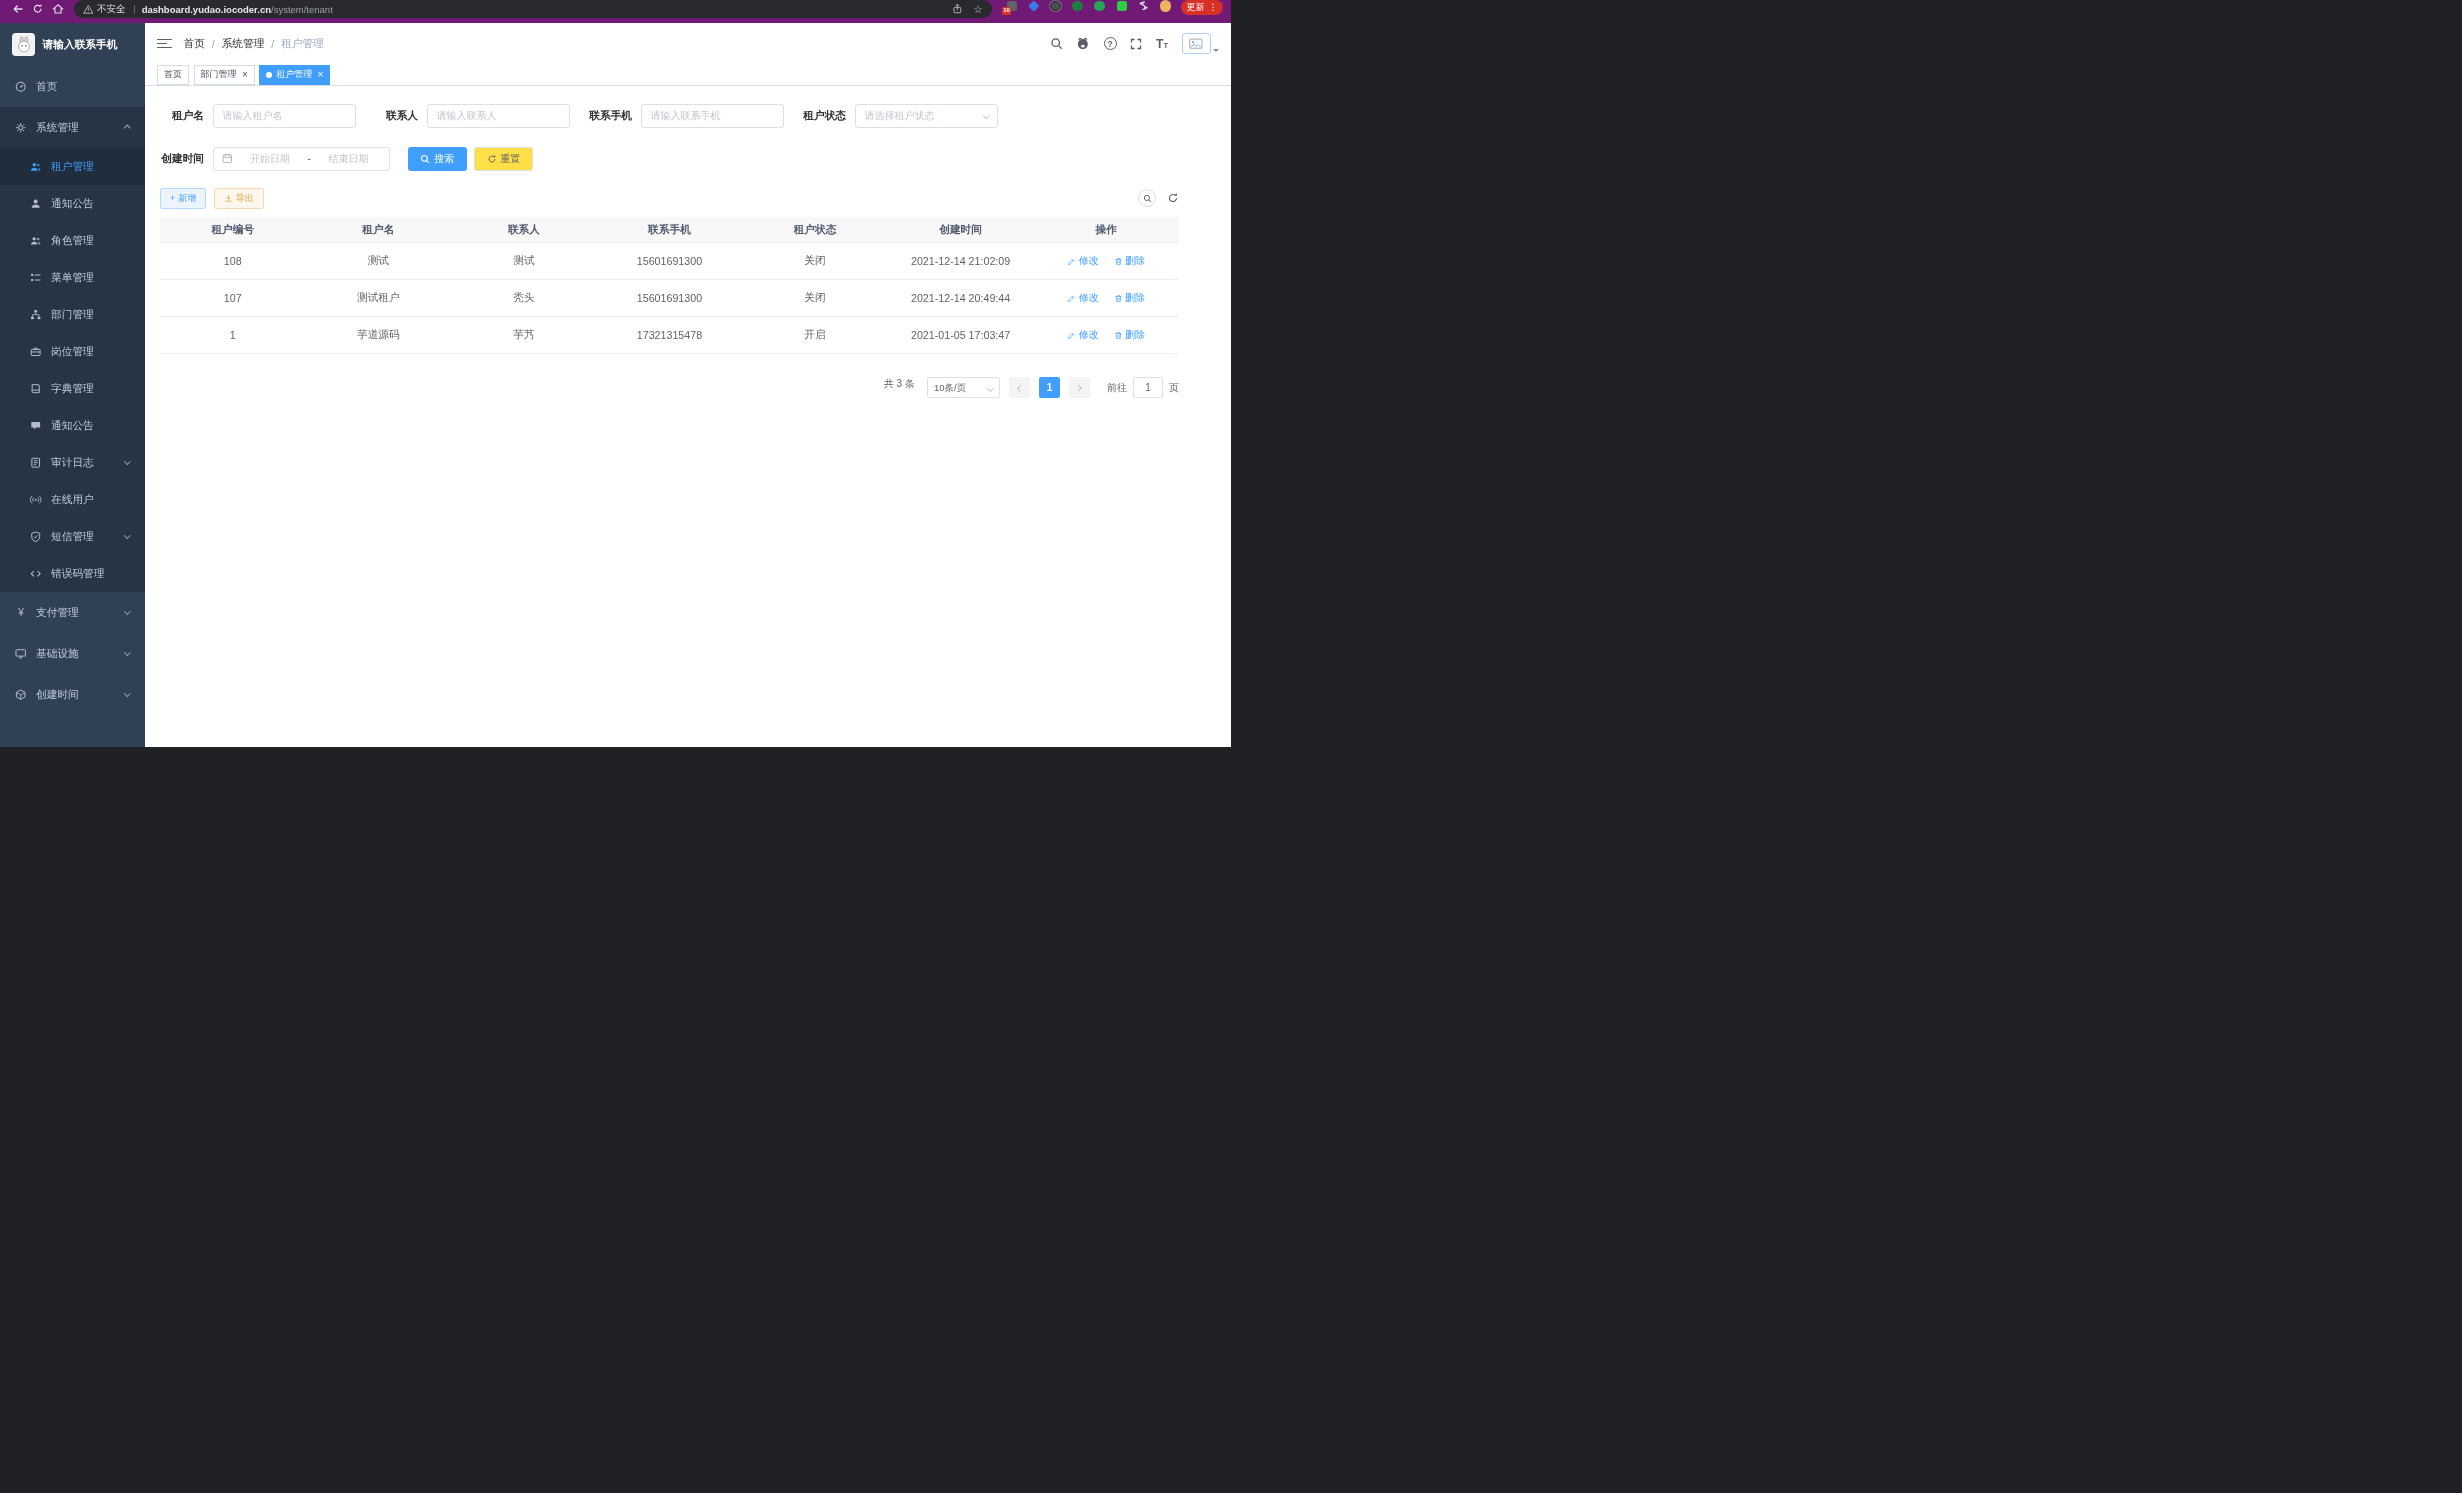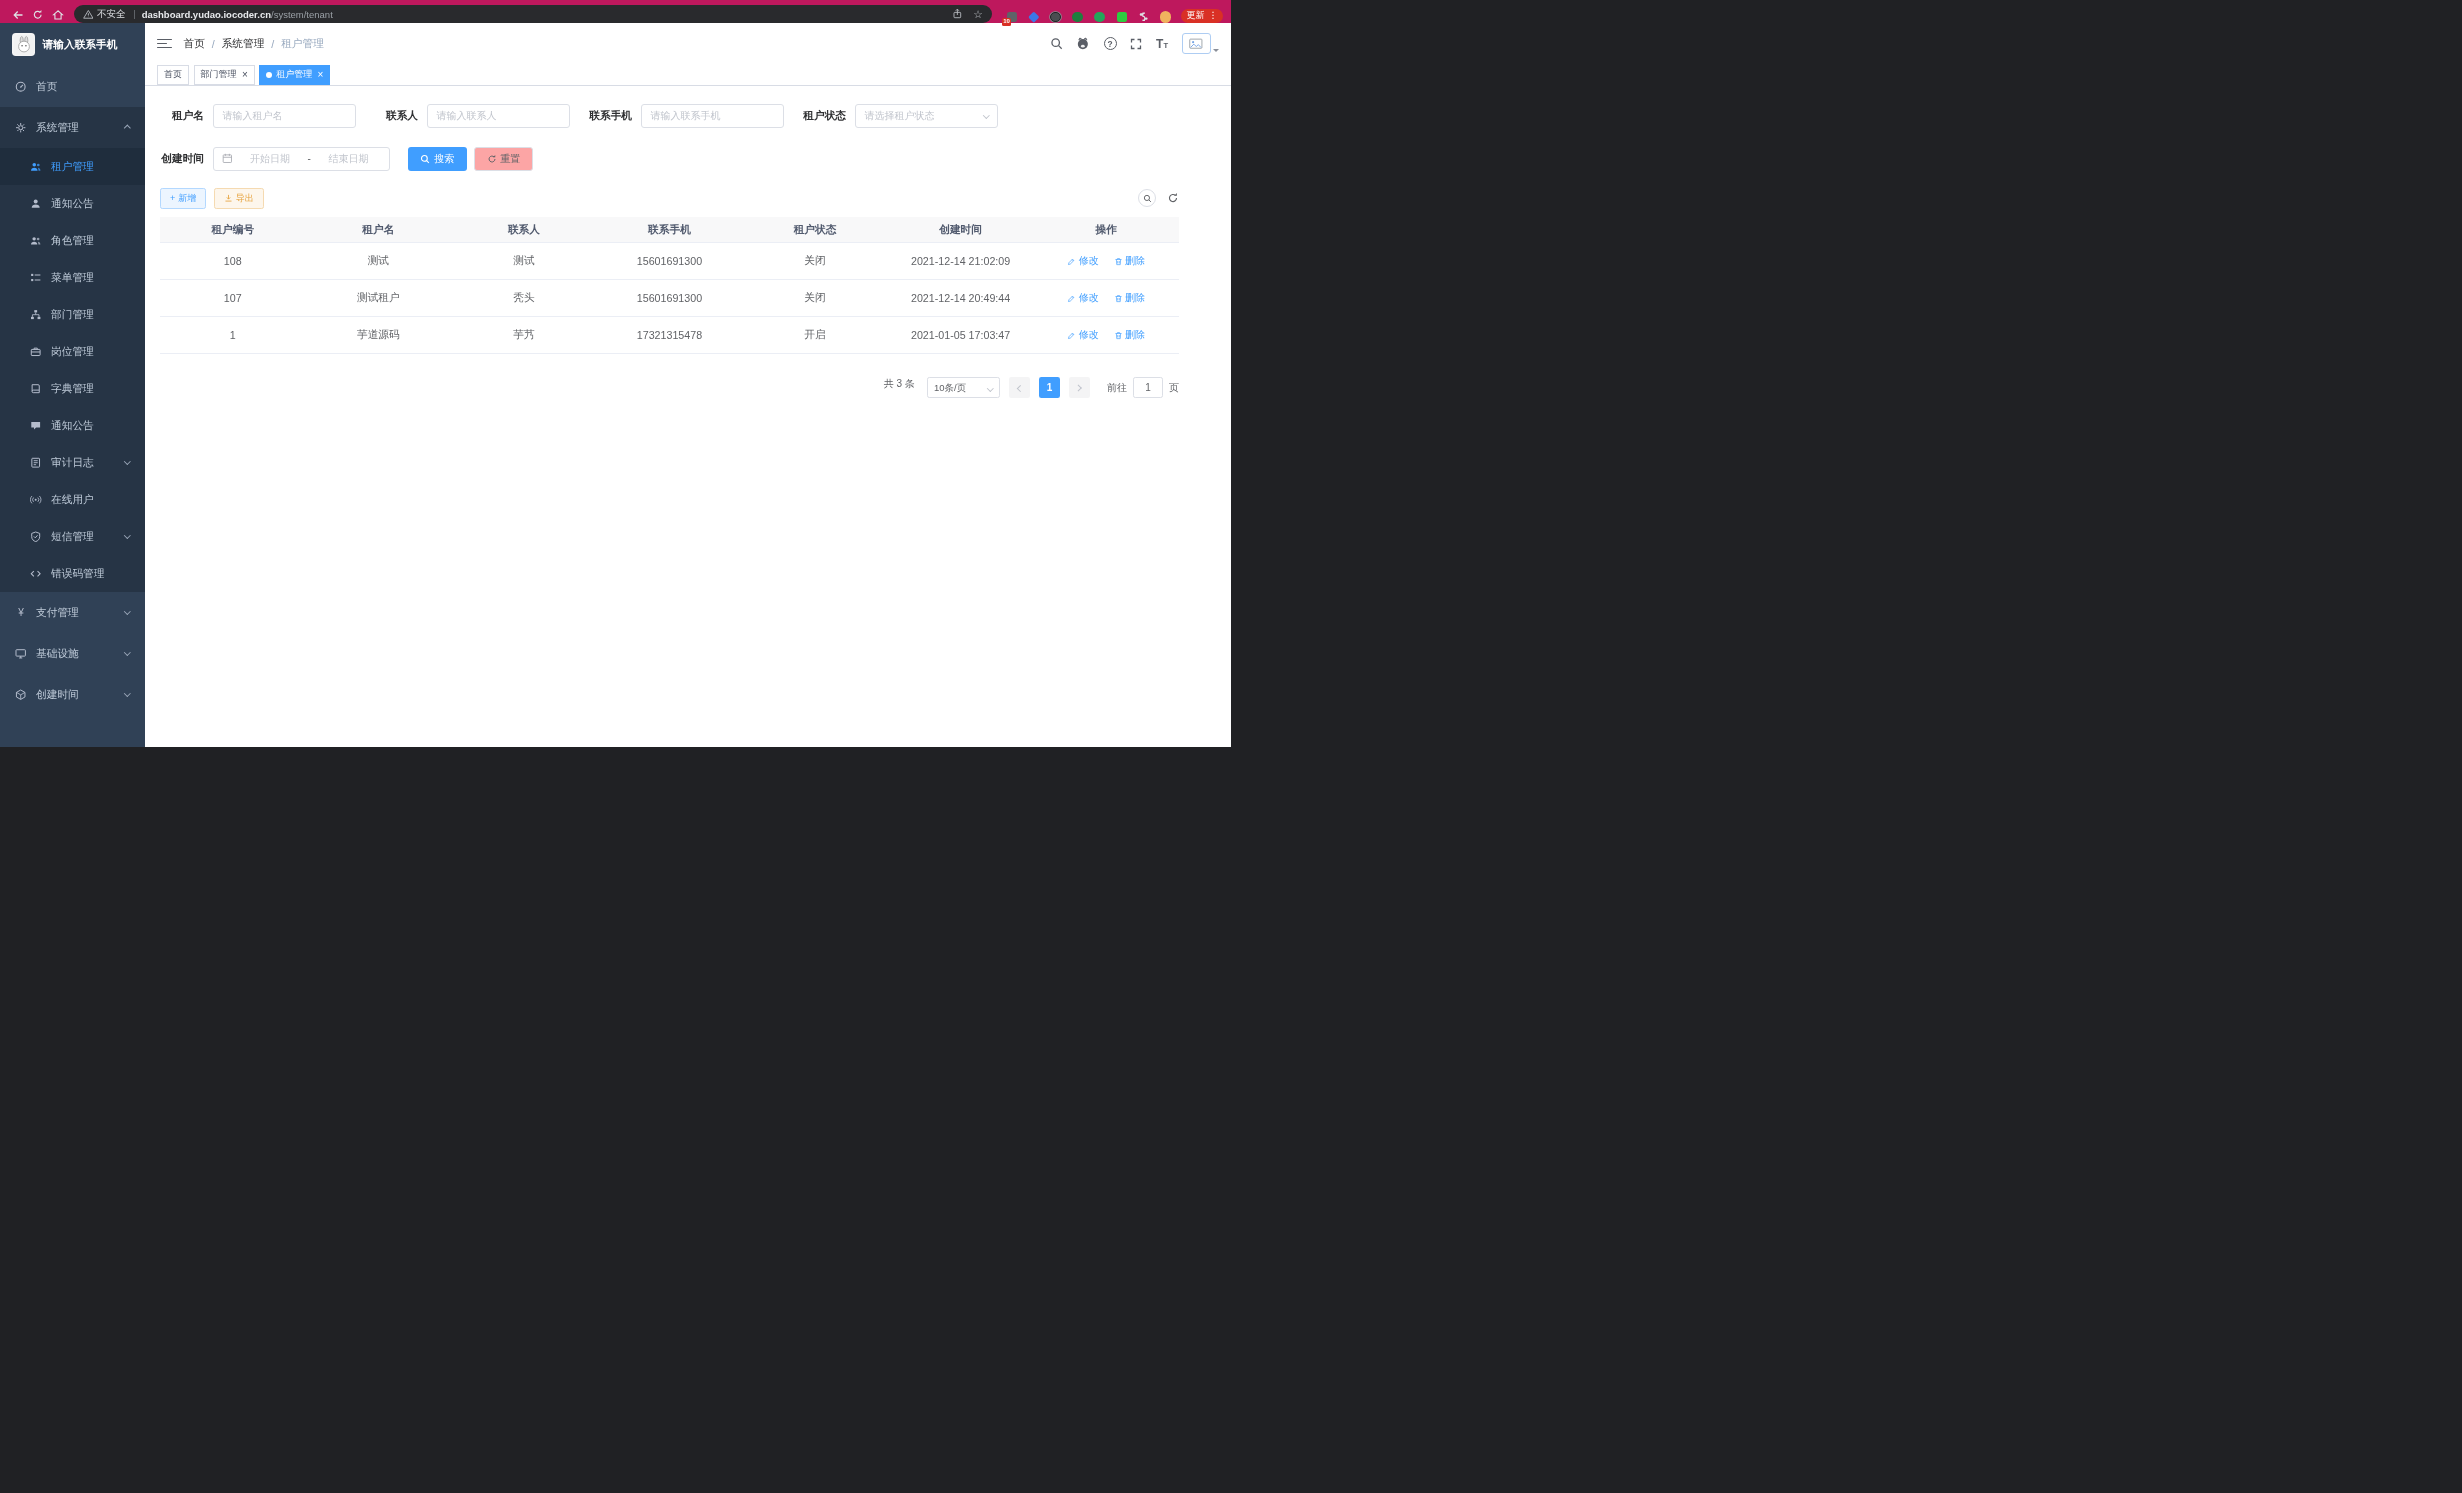--- a/index.html
+++ b/index.html
@@ -1,21 +1,21 @@
 <!DOCTYPE html>
 <html style="font-size:12px"><head>
 <meta charset="utf-8">
 <style>
   *{margin:0;padding:0;box-sizing:border-box}
   html,body{width:1231px;height:747px;overflow:hidden;background:#202124;
     font-family:"Liberation Sans","DejaVu Sans",sans-serif}
   .screen{width:1231px;height:747px;display:flex;flex-direction:column}
 
   
-  .browser-bar{flex:0 0 23px;background:#be185d;display:flex;align-items:flex-end;padding:0 7.6px;color:#e8eaed}
+  .browser-bar{flex:0 0 23px;background:#701a75;display:flex;align-items:flex-start;padding:0 7.6px;color:#e8eaed}
   .nav-ic{width:20px;height:17px;display:flex;align-items:center;justify-content:center;color:#dfe1e5;cursor:pointer;flex:0 0 auto;border-radius:3px}
   .addr{flex:1;height:18px;margin:0 6px;background:#292a2d;border-radius:9px;display:flex;align-items:center;padding:0 9px;font-size:9.5px;color:#dfe1e5;min-width:0}
   .sec-label{margin:0 1.5px 0 3.8px;color:#dfe1e5}
   .addr-sep{width:0.8px;height:9px;background:#5f6368;margin:0 6.9px}
   .url-host{color:#e8eaed;font-weight:700}
   .url-path{color:#9aa0a6}
   .addr-spacer{flex:1}
   .addr .tail-ic{color:#bdc1c6;margin-left:10.7px;font-size:10.7px;display:flex;align-items:center}
   .ext-area{display:flex;align-items:center;gap:10px;margin:0 7.6px;flex:0 0 auto}
   .ext{position:relative;width:12px;height:12px;display:flex;align-items:center;justify-content:center;cursor:pointer}
@@ -86,21 +86,21 @@
   .tin{width:143px;height:24px;border:0.8px solid #dcdfe6;border-radius:3px;padding:0 8.4px;font-size:10px;color:#606266;outline:none;background:#fff}
   .tin::placeholder{color:#c0c4cc}
   .select{position:relative;width:143px;height:24px;border:0.8px solid #dcdfe6;border-radius:3px;display:flex;align-items:center;padding:0 20px 0 8.4px;font-size:10px;background:#fff;cursor:pointer}
   .sel-text{color:#c0c4cc;overflow:hidden;white-space:nowrap}
   .sel-caret{position:absolute;right:8.4px;top:8.4px;width:4.6px;height:4.6px;border-right:1.1px solid #c0c4cc;border-bottom:1.1px solid #c0c4cc;transform:rotate(45deg)}
   .daterange{width:177px;height:24px;border:0.8px solid #dcdfe6;border-radius:3px;display:flex;align-items:center;padding:0 7.6px;gap:4.6px;font-size:10px;background:#fff;cursor:pointer;color:#a8abb2}
   .daterange .ph{color:#c0c4cc;flex:1;text-align:center;white-space:nowrap}
   .daterange .dsep{color:#606266}
   .btn{height:24px;border-radius:3px;font-size:10px;display:inline-flex;align-items:center;gap:3.8px;padding:0 11.4px;cursor:pointer;border:0.8px solid transparent;white-space:nowrap}
   .btn-primary{background:#409EFF;color:#fff;}
-  .btn-default{background:#fca5a5;border-color:#dcdfe6;color:#606266;margin-left:7.6px}
+  .btn-default{background:#fde047;border-color:#dcdfe6;color:#606266;margin-left:7.6px}
   .toolbar{display:flex;align-items:center;margin:17px 0 8.4px}
   .btn-sm{height:21px;border-radius:2.3px;font-size:9px;display:inline-flex;align-items:center;gap:3px;padding:0 9px;cursor:pointer;white-space:nowrap}
   .btn-plain-primary{background:#ecf5ff;border:0.8px solid #b3d8ff;color:#409EFF}
   .btn-plain-warning{background:#fdf6ec;border:0.8px solid #f5dab1;color:#E6A23C;margin-left:7.6px}
   .tb-right{margin-left:auto;display:flex;align-items:center;gap:10.7px;color:#606266}
   .circle-btn{width:18px;height:18px;border-radius:50%;border:0.8px solid #dcdfe6;display:flex;align-items:center;justify-content:center;color:#606266;cursor:pointer;background:#fff}
   .flat-ic{display:flex;align-items:center;justify-content:center;color:#606266;cursor:pointer}
 
   
   table.grid{width:100%;border-collapse:collapse;table-layout:fixed}

